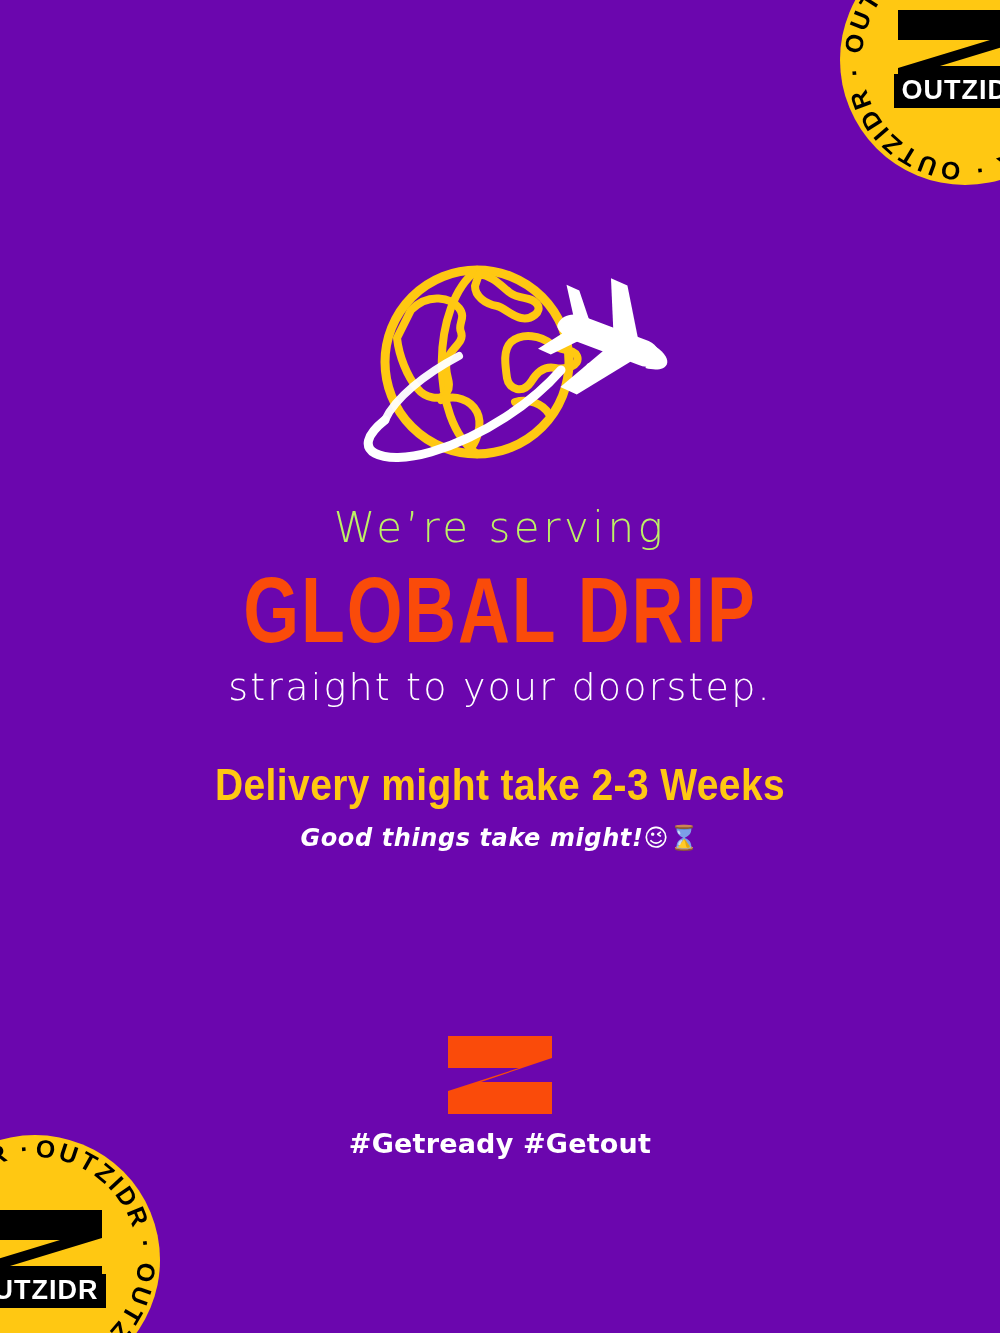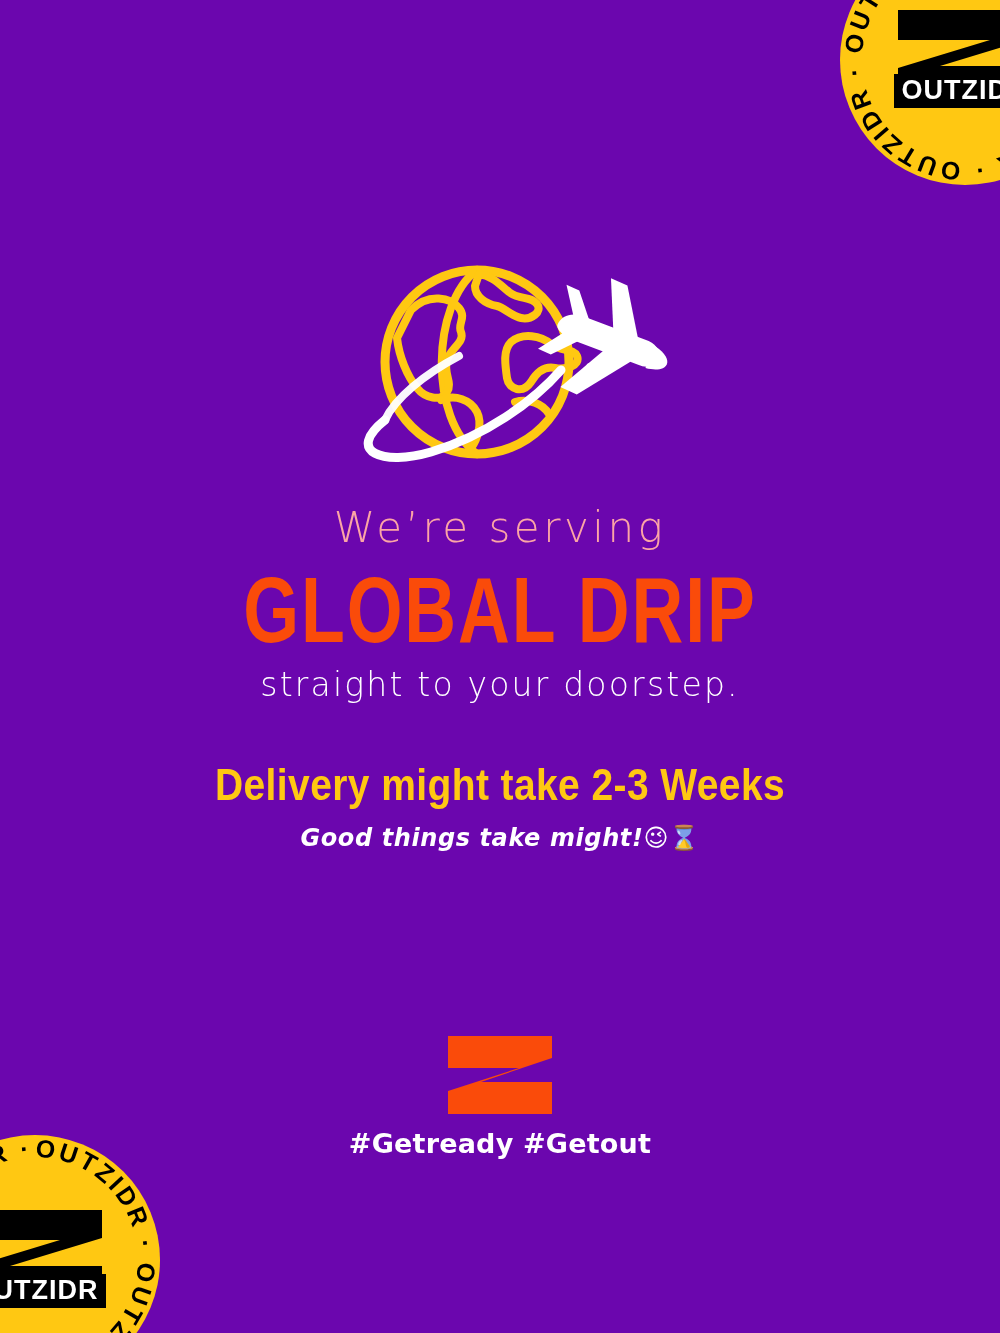--- a/index.html
+++ b/index.html
@@ -51,41 +51,41 @@
 
   
   #headline-block {
     position: absolute;
     left: 0;
     top: 505px;
     width: 1000px;
     text-align: center;
   }
   #headline-pretitle {
-    color: #fca5a5;
+    color: #bef264;
     font-size: 42px;
     font-weight: 300;
     letter-spacing: 3.5px;
     line-height: 1.08;
     font-family: "DejaVu Sans", sans-serif;
   }
   #headline-main {
     color: #FA4B0A;
     font-size: 78px;
     font-weight: 700;
     line-height: 1.0;
     letter-spacing: 2px;
     margin-top: 14px;
     font-family: "Liberation Sans Narrow", "Liberation Sans", sans-serif;
     transform: scaleX(0.92) scaleY(1.18);
     transform-origin: center top;
   }
   #headline-subtitle {
     color: #FFFFFF;
-    font-size: 33px;
+    font-size: 38px;
     font-weight: 300;
     letter-spacing: 2.2px;
     line-height: 1.05;
     margin-top: 26px;
     font-family: "DejaVu Sans", sans-serif;
   }
 
   
   #delivery-block {
     position: absolute;

